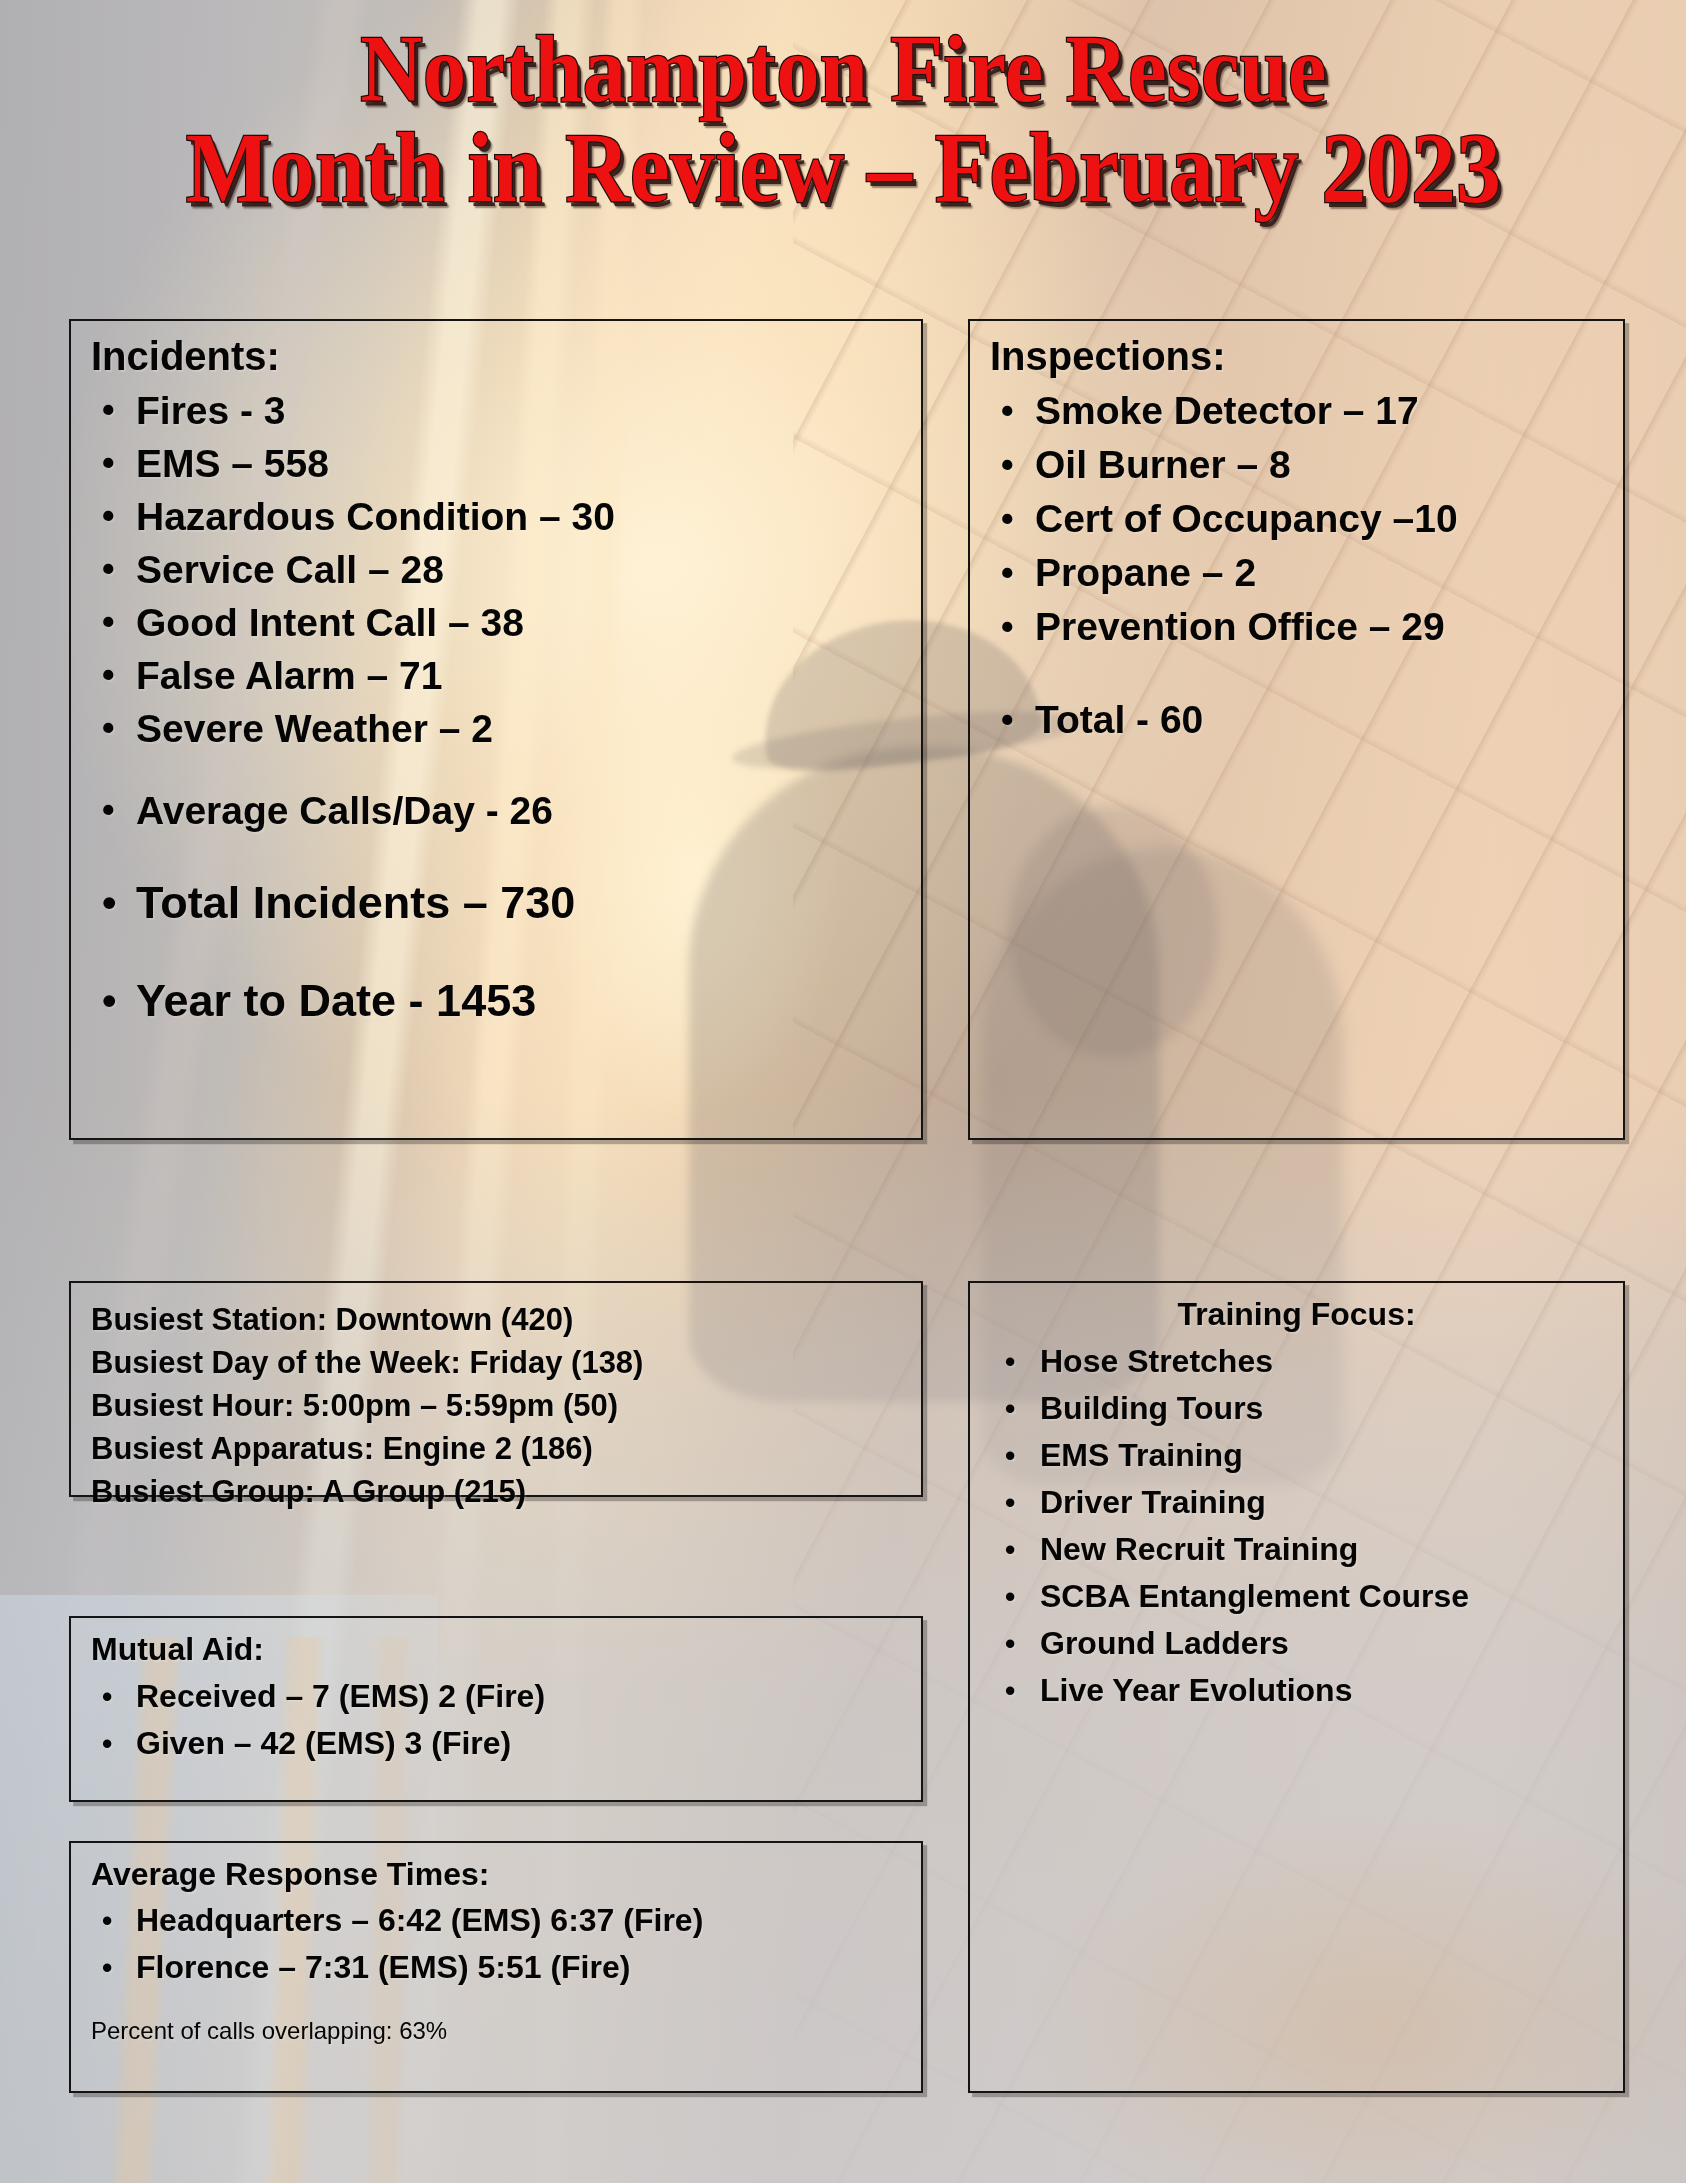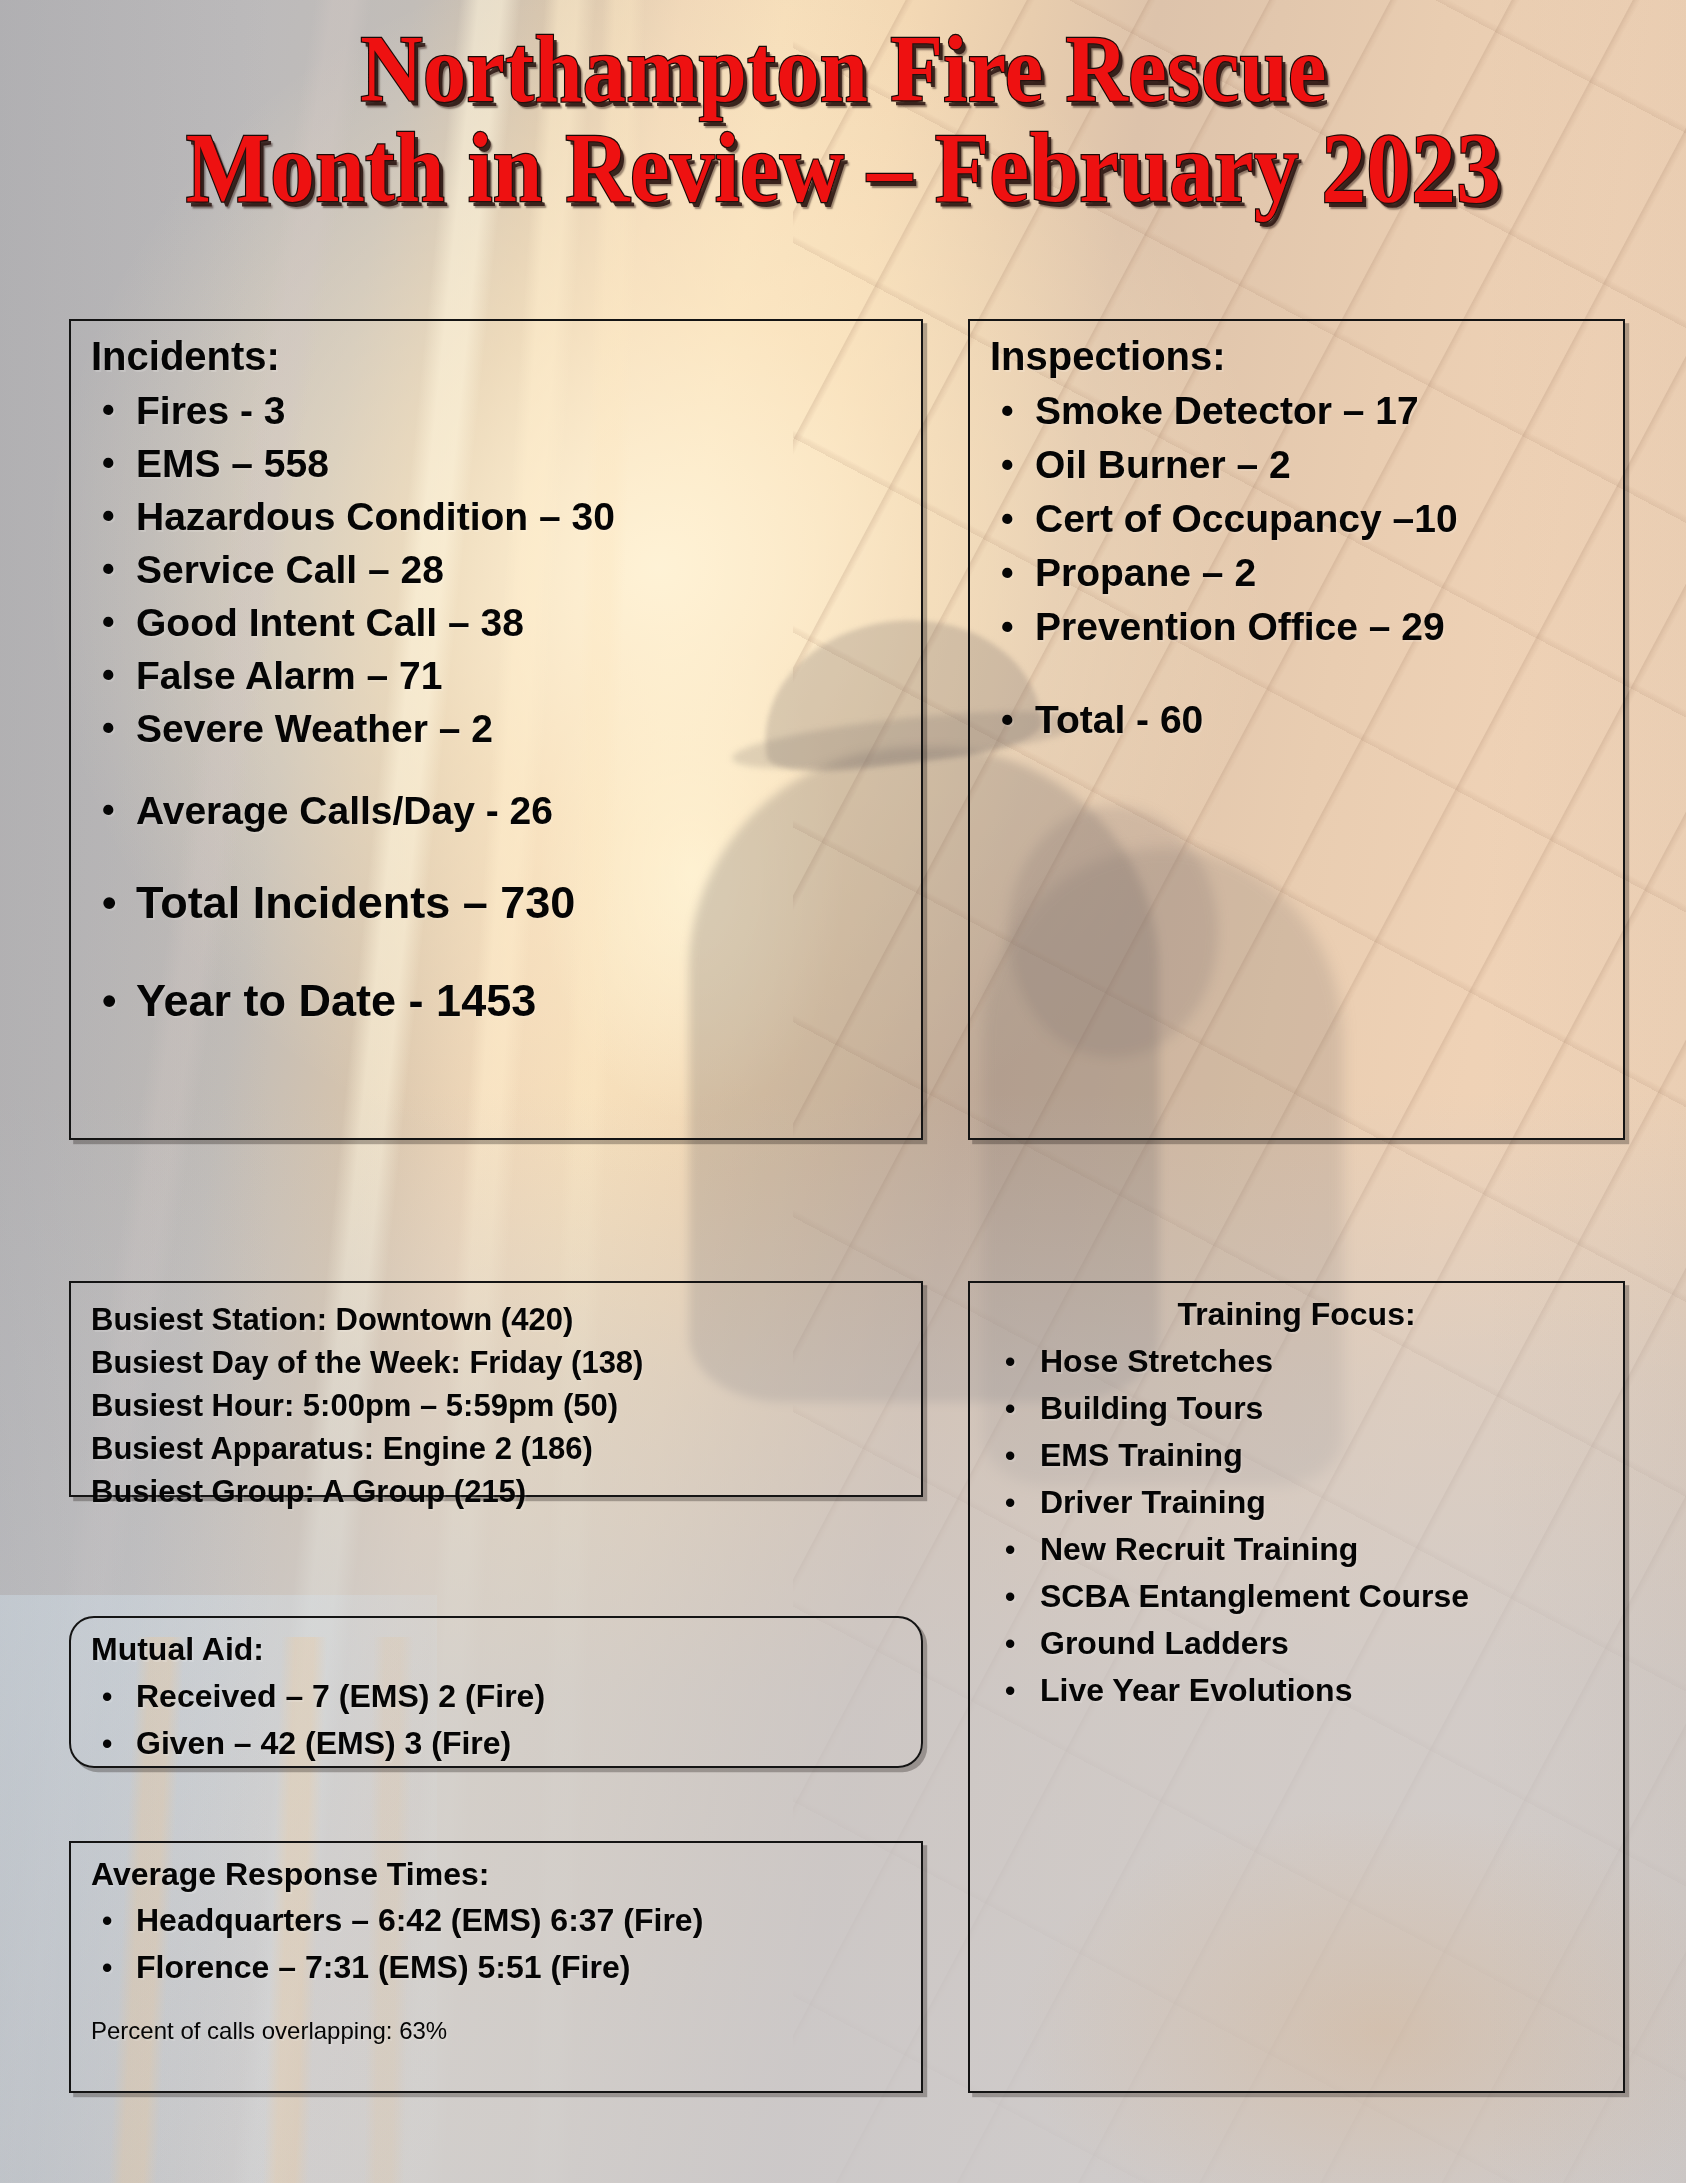--- a/index.html
+++ b/index.html
@@ -223,21 +223,21 @@
   #p-busiest .stat {
     font-size: 31px;
     line-height: 43px;
     font-weight: bold;
     color: #050505;
     white-space: nowrap;
     text-shadow: 1.7px 1.7px 0.8px rgba(255,255,255,0.15);
   }
 
   
-  #p-mutual { left: 69px; top: 1616px; width: 854px; height: 152px; border-radius: 25px; }
+  #p-mutual { left: 69px; top: 1616px; width: 854px; height: 186px; }
   #p-mutual .hdr { font-size: 32px; line-height: 1.05; margin-bottom: 6.7px; }
   #p-mutual ul.blist li { font-size: 32px; line-height: 47px; }
 
   
   #p-response { left: 69px; top: 1841px; width: 854px; height: 252px; }
   #p-response .hdr { font-size: 32px; line-height: 1.05; margin-bottom: 5px; }
   #p-response ul.blist li { font-size: 32px; line-height: 47px; }
   #p-response .footnote {
     font-size: 24px;
     line-height: 44px;
@@ -299,21 +299,21 @@
         <li class="bulleted big">Year to Date - 1453</li>
       </ul>
     </div>
   </div>
 
   <div class="panel" id="p-inspections">
     <div class="panel-inner">
       <div class="hdr">Inspections:</div>
       <ul class="blist">
         <li class="bulleted">Smoke Detector – 17</li>
-        <li class="bulleted">Oil Burner – 2</li>
+        <li class="bulleted">Oil Burner – 8</li>
         <li class="bulleted">Cert of Occupancy –10</li>
         <li class="bulleted">Propane – 2</li>
         <li class="bulleted">Prevention Office – 29</li>
         <li class="spacer">&nbsp;</li>
         <li class="bulleted">Total - 60</li>
       </ul>
     </div>
   </div>
 
   <div class="panel" id="p-busiest">

